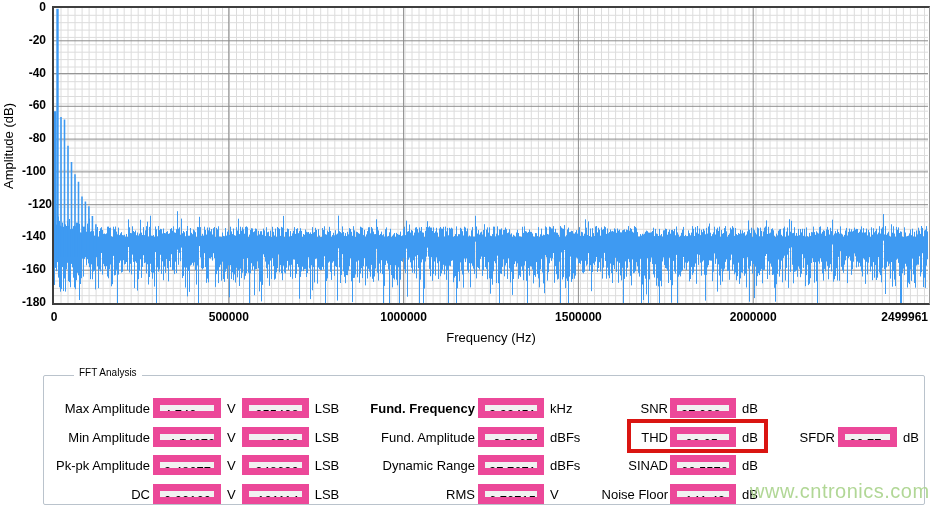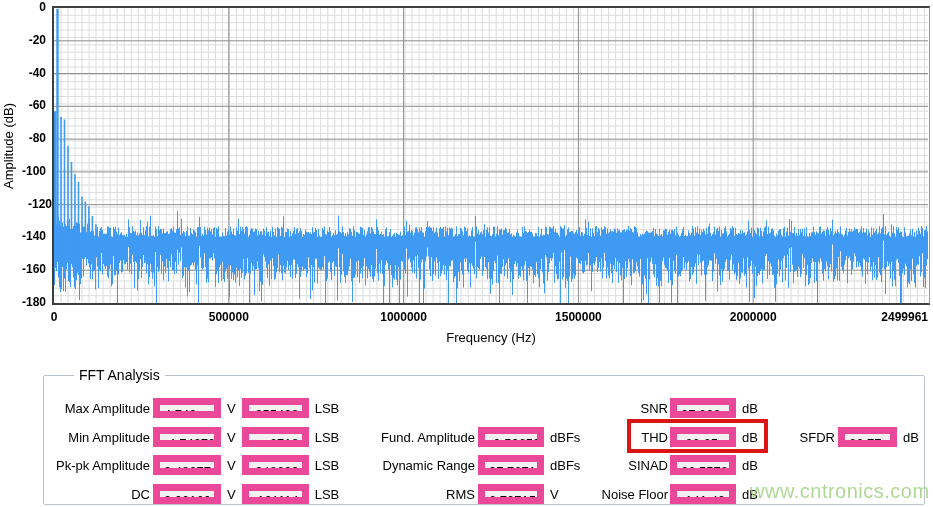--- a/index.html
+++ b/index.html
@@ -28,21 +28,21 @@
   }
   .xlabel{
     position:absolute;top:330px;left:54px;width:874px;text-align:center;font-size:13px;
   }
   
   .groupbox{
     position:absolute;left:43px;top:375px;width:882px;height:130px;box-sizing:border-box;
     border:1px solid #bac3cc;border-radius:2px;
   }
   .gb-title{
-    position:absolute;left:30px;top:-9px;background:#fff;padding:0 5px;font-size:14px;
+    position:absolute;left:30px;top:-9px;background:#fff;padding:0 5px;font-size:10px;
     white-space:nowrap;
   }
   .field{position:absolute;height:20px;display:flex;align-items:center;font-size:13px;}
   .flabel{display:inline-block;text-align:right;white-space:nowrap;}
   .flabel.bold{font-weight:bold;}
   .fbox{
     display:inline-block;height:20px;line-height:19px;box-sizing:border-box;
     background:#f1f1f1;border:7px solid #ec4899;padding:0 3px 0 4px;overflow:hidden;
     white-space:nowrap;font-size:13px;
   }
@@ -125,20 +125,25 @@
     <span class="funit">LSB</span>
   </div>
   <div class="field" style="left:40px;top:484px">
     <span class="flabel w110">DC</span>
     <span class="fbox b68 ml3">0.001604</span>
     <span class="funit">V</span>
     <span class="fbox b67 lsbbox">131114</span>
     <span class="funit">LSB</span>
   </div>
 
+  <div class="field" style="left:340px;top:398px">
+    <span class="flabel w135 bold">Fund. Frequency</span>
+    <span class="fbox b66 ml3">9.99451</span>
+    <span class="funit">kHz</span>
+  </div>
   <div class="field" style="left:340px;top:427px">
     <span class="flabel w135">Fund. Amplitude</span>
     <span class="fbox b66 ml3">-0.506590</span>
     <span class="funit">dBFs</span>
   </div>
   <div class="field" style="left:340px;top:455px">
     <span class="flabel w135">Dynamic Range</span>
     <span class="fbox b66 ml3">97.7671</span>
     <span class="funit">dBFs</span>
   </div>

